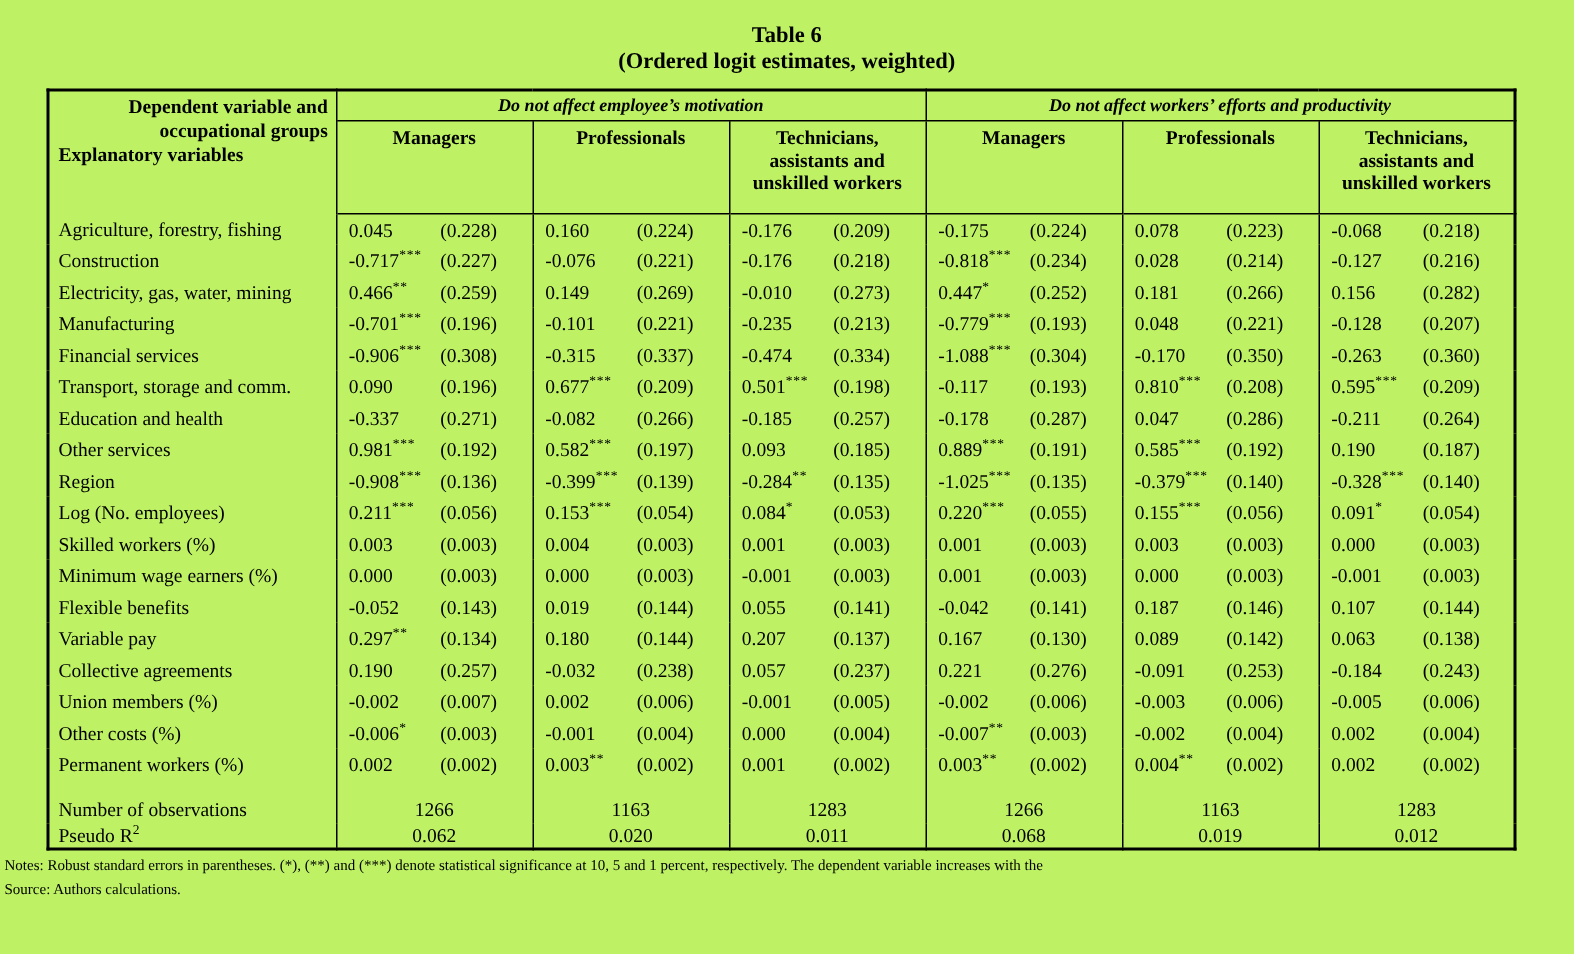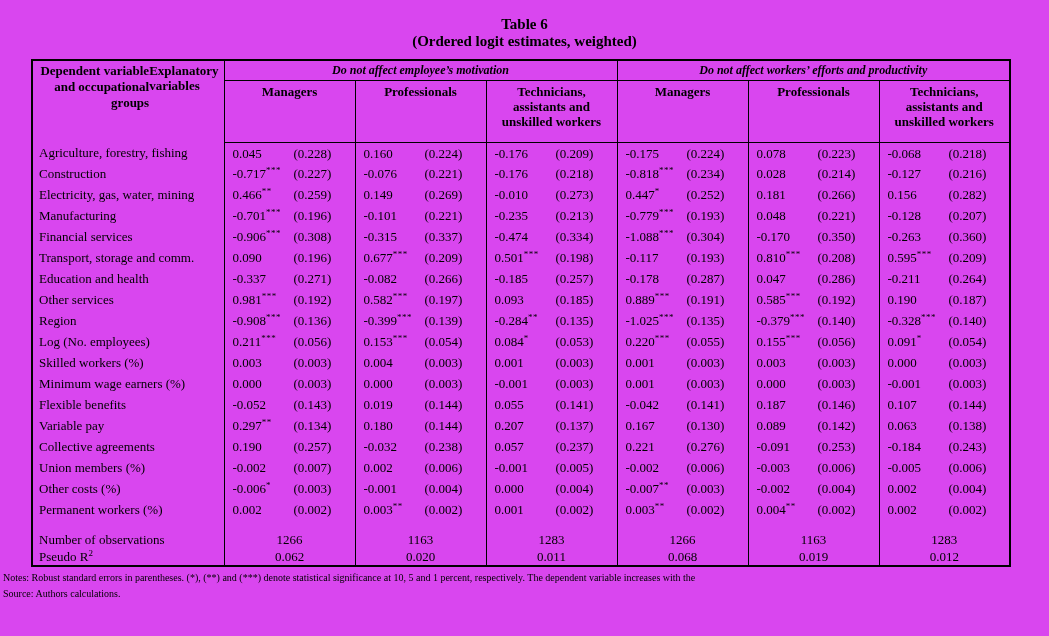--- a/index.html
+++ b/index.html
@@ -1,35 +1,35 @@
 <!DOCTYPE html>
 <html><head>
 <meta charset="utf-8">
 <style>
   * { margin:0; padding:0; box-sizing:border-box; }
   body { background:#ffffff; color:#000; font-family:"Liberation Serif","DejaVu Serif",serif; }
-  .page { width:1049px; height:636px; background:#d946ef; overflow:hidden; }
+  .page { width:1049px; height:636px; background:#bef264; overflow:hidden; }
 
   .titleblock { padding-top:16px; text-align:center; line-height:17px; }
   .titleblock div { font-size:15px; font-weight:bold; }
   .titleblock .it { }
 
   table.est { border-collapse:collapse; table-layout:fixed; margin:9px 0 0 31px; width:979px;
               border:2px solid #000; }
   col.c-label { width:192px; }
   col.c-data  { width:131px; }
 
   td, th { font-size:13px; vertical-align:top; overflow:hidden; }
 
   
   .vline { border-left:1px solid #000; }
 
   
   th.corner { border-right:1px solid #000; padding:2px 5px 2px 6px; font-weight:bold; }
-  .corner-inner { display:flex; flex-direction:row; justify-content:space-between; height:100%; }
+  .corner-inner { display:flex; flex-direction:column; justify-content:space-between; height:100%; }
   .corner-top { text-align:right; line-height:16px; }
   .corner-bottom { text-align:left; line-height:15px; padding-bottom:1px; }
   th.group { border-bottom:1px solid #000; font-weight:bold; font-style:italic;
              text-align:center; height:20px; vertical-align:middle; font-size:12px; }
   th.colhead { font-weight:bold; text-align:center; padding:3px 6px 0 6px; height:62px; line-height:15px; }
   thead tr.subhead th { border-bottom:1px solid #000; }
 
   
   td.rowlabel { padding:2px 2px 0 6px; height:21px; line-height:17px; white-space:nowrap; }
   td.datacell { padding:2px 2px 0 8px; height:21px; line-height:17px; white-space:nowrap; }

